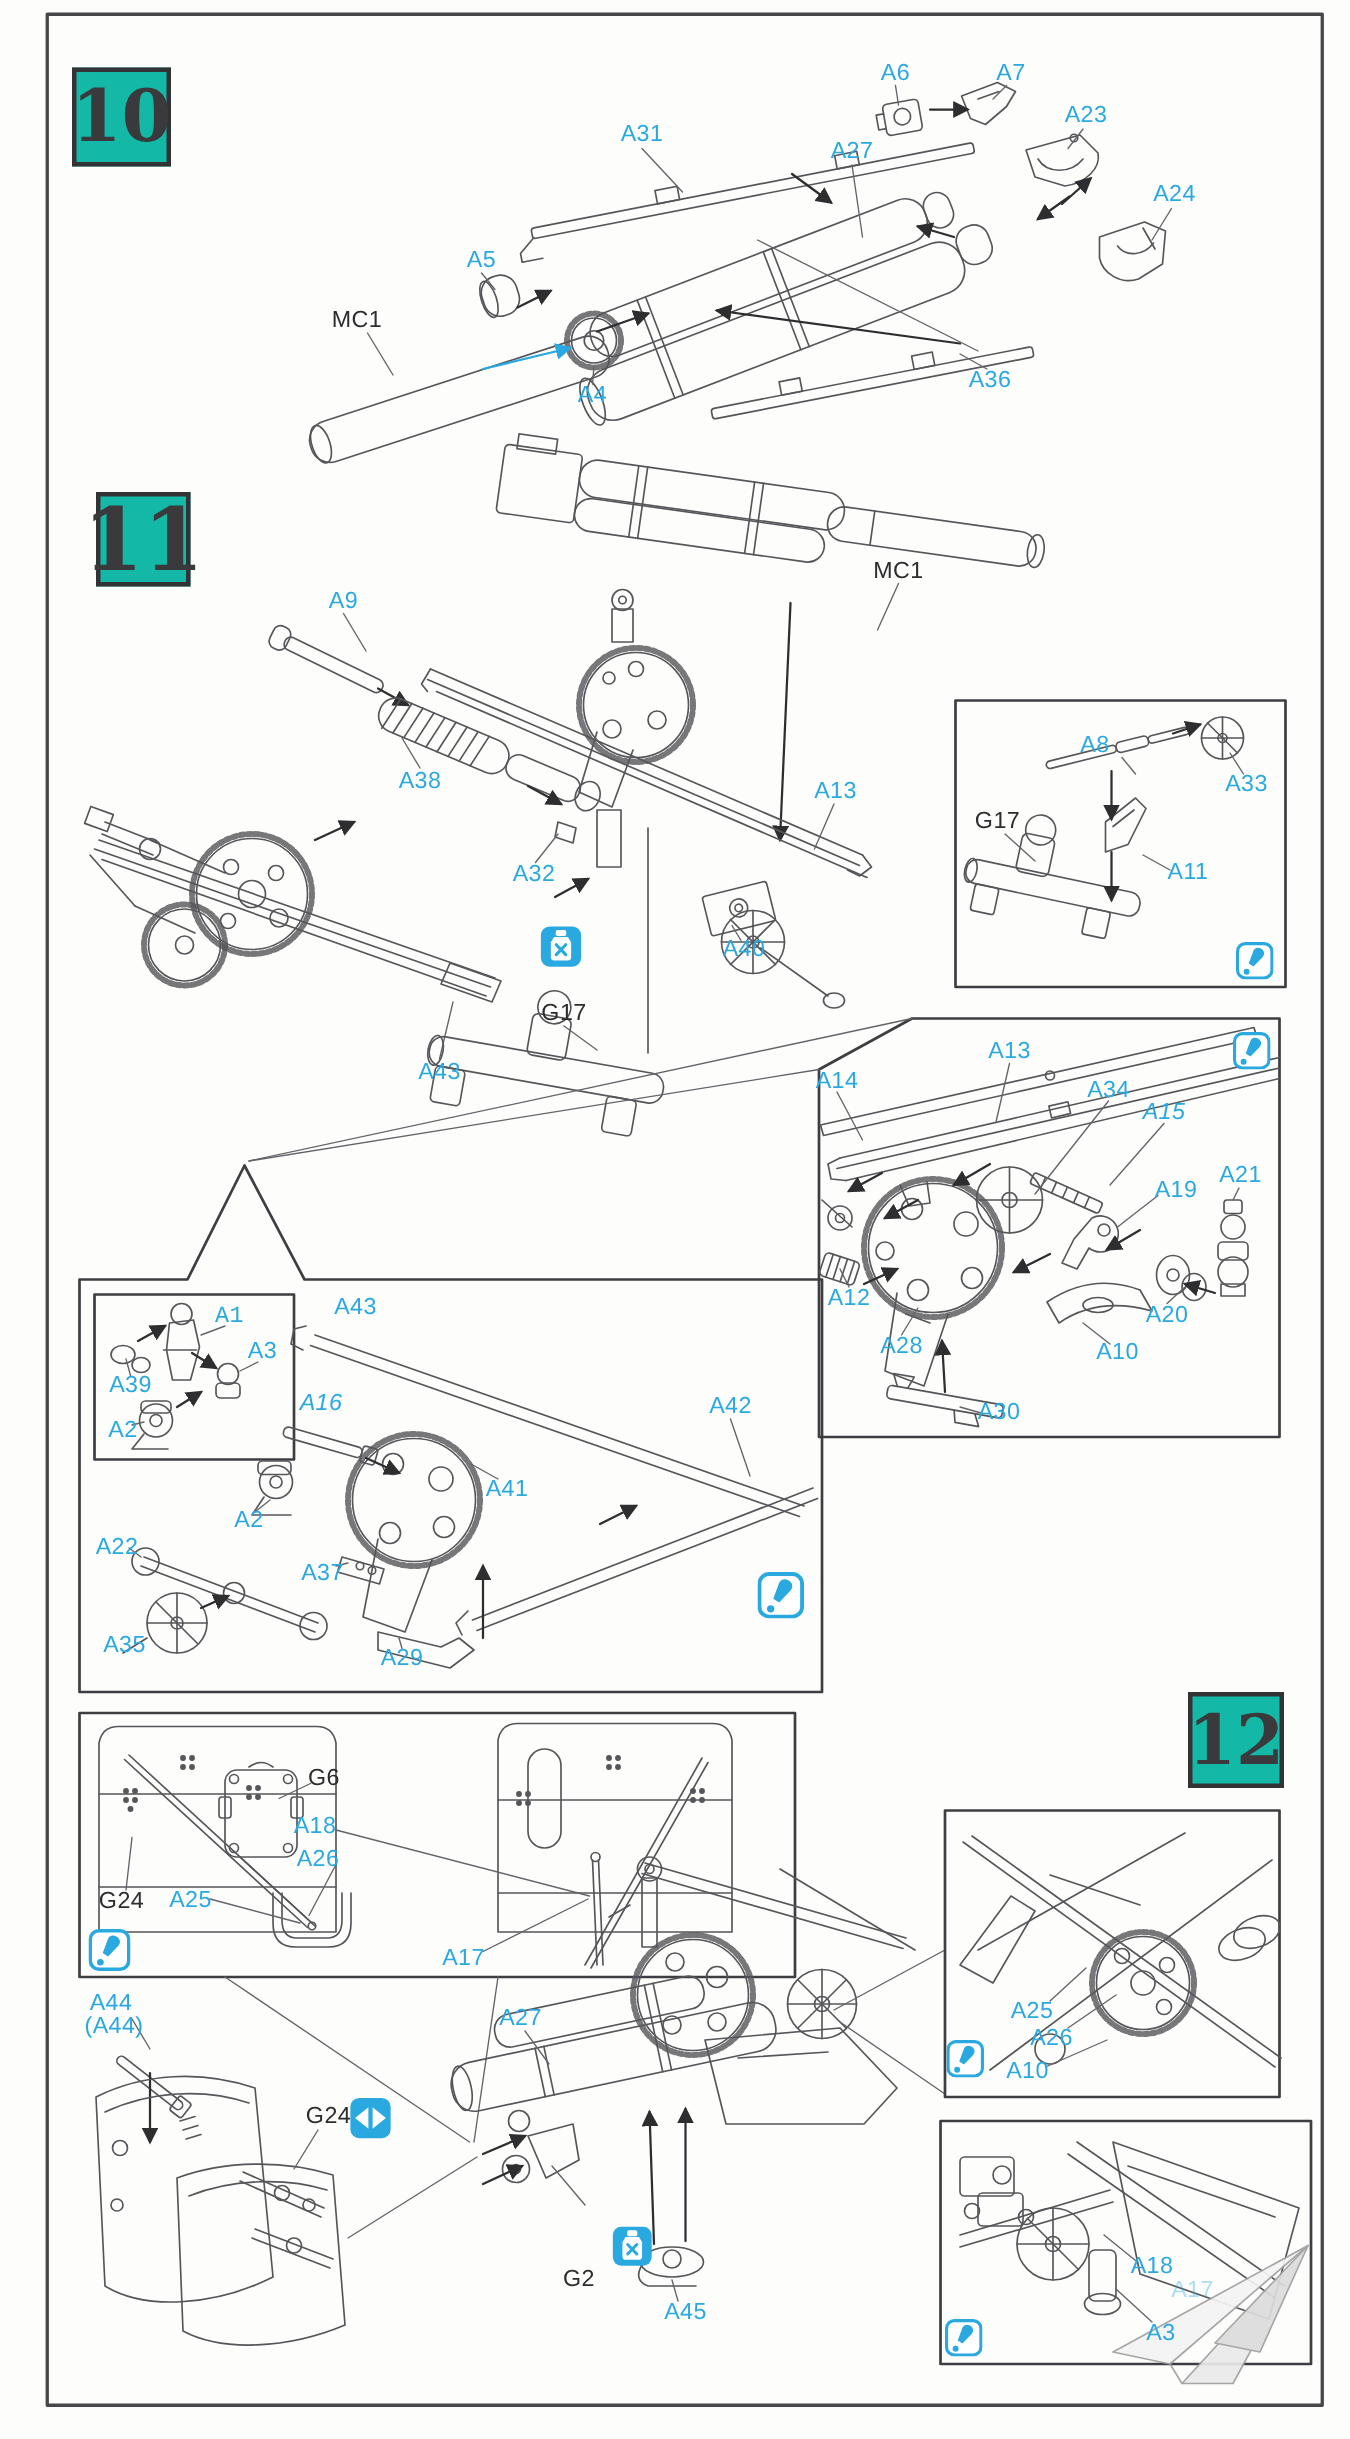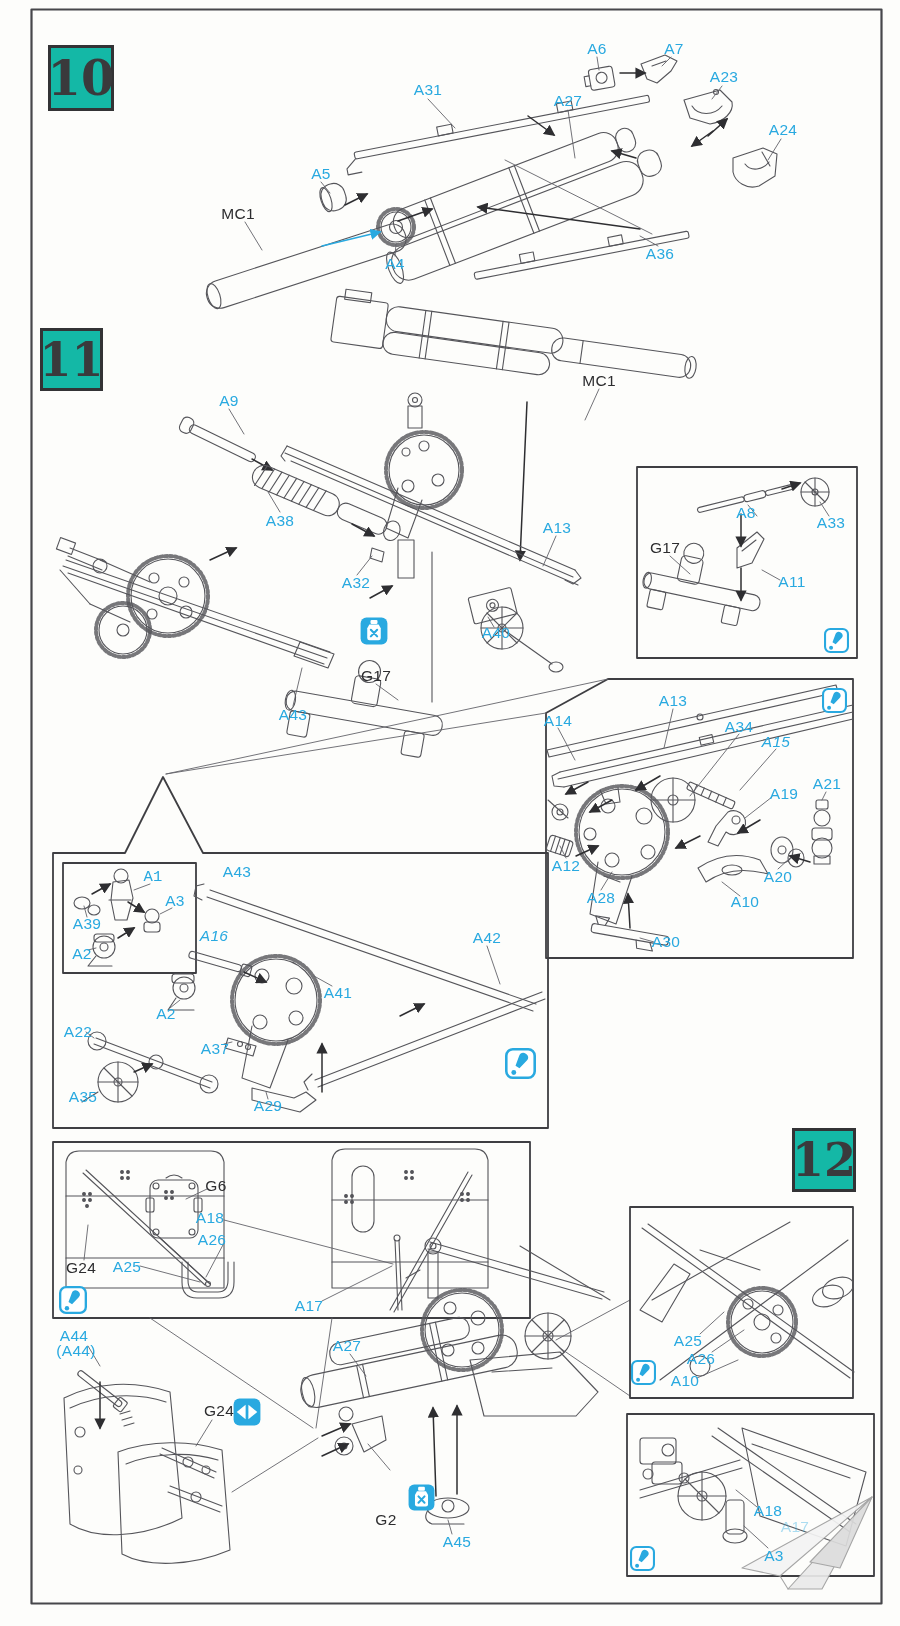--- a/index.html
+++ b/index.html
@@ -13,21 +13,21 @@
 #art .arrow{stroke:#2e2e31;stroke-width:1.5}
 #art .cy{stroke:#29a9e0;stroke-width:1.5}
 #art .thick{stroke:#3e3e42;stroke-width:1.8}
 #art .frame{stroke:#47474b;stroke-width:2.2}
 #labels-layer,#icons-layer{position:absolute;left:0;top:0;width:900px;height:1626px;pointer-events:none}
 .part-label{position:absolute;transform:translate(-50%,-50%);font-size:15.5px;letter-spacing:.3px;color:#29a9e0;white-space:nowrap}
 .part-label.ink{color:#2d2d2f}
 .part-label.faint{opacity:.38}
 .step-badge{position:absolute;border:3px solid #333335;background:#14b8a6;display:flex;align-items:center;justify-content:center;font-family:"DejaVu Serif",serif;font-weight:bold;color:#3a3a3c;line-height:1}
 #step10{left:48px;top:45px;width:66px;height:66px;font-size:48px}
-#step11{left:40px;top:328px;width:63px;height:63px;font-size:46px}
+#step11{left:64px;top:328px;width:63px;height:63px;font-size:58px}
 #step12{left:792px;top:1128px;width:64px;height:64px;font-size:46px}
 .icon{position:absolute}
 .icon svg{display:block;width:100%;height:100%}
 .watermark{position:absolute;left:556px;top:1576px;width:330px;text-align:right;
   font-size:19px;font-weight:bold;letter-spacing:1px;color:#d6d6d6;
   -webkit-text-stroke:1px #8f8f8f;text-shadow:2px 2px 2px #b5b5b5}
 </style>
 </head>
 <body>
 
@@ -604,21 +604,21 @@
       <div class="part-label" style="left: 395px; top: 264px;">A4</div>
       <div class="part-label" style="left: 660px; top: 254px;">A36</div>
       <div class="part-label" style="left: 229px; top: 401px;">A9</div>
       <div class="part-label ink" style="left: 599px; top: 381px;">MC1</div>
       <div class="part-label" style="left: 280px; top: 521px;">A38</div>
       <div class="part-label" style="left: 356px; top: 583px;">A32</div>
       <div class="part-label" style="left: 557px; top: 528px;">A13</div>
       <div class="part-label" style="left: 293px; top: 715px;">A43</div>
       <div class="part-label ink" style="left: 376px; top: 676px;">G17</div>
       <div class="part-label" style="left: 496px; top: 633px;">A40</div>
-      <div class="part-label" style="left: 746px; top: 497px; margin-top: 16px;">A8</div>
+      <div class="part-label" style="left: 730px; top: 497px;">A8</div>
       <div class="part-label" style="left: 831px; top: 523px;">A33</div>
       <div class="part-label ink" style="left: 665px; top: 548px;">G17</div>
       <div class="part-label" style="left: 792px; top: 582px;">A11</div>
       <div class="part-label" style="left: 558px; top: 721px;">A14</div>
       <div class="part-label" style="left: 673px; top: 701px;">A13</div>
       <div class="part-label" style="left: 739px; top: 727px;">A34</div>
       <div class="part-label" style="left: 776px; top: 742px; font-style: italic;">A15</div>
       <div class="part-label" style="left: 784px; top: 794px;">A19</div>
       <div class="part-label" style="left: 827px; top: 784px;">A21</div>
       <div class="part-label" style="left: 566px; top: 866px;">A12</div>

